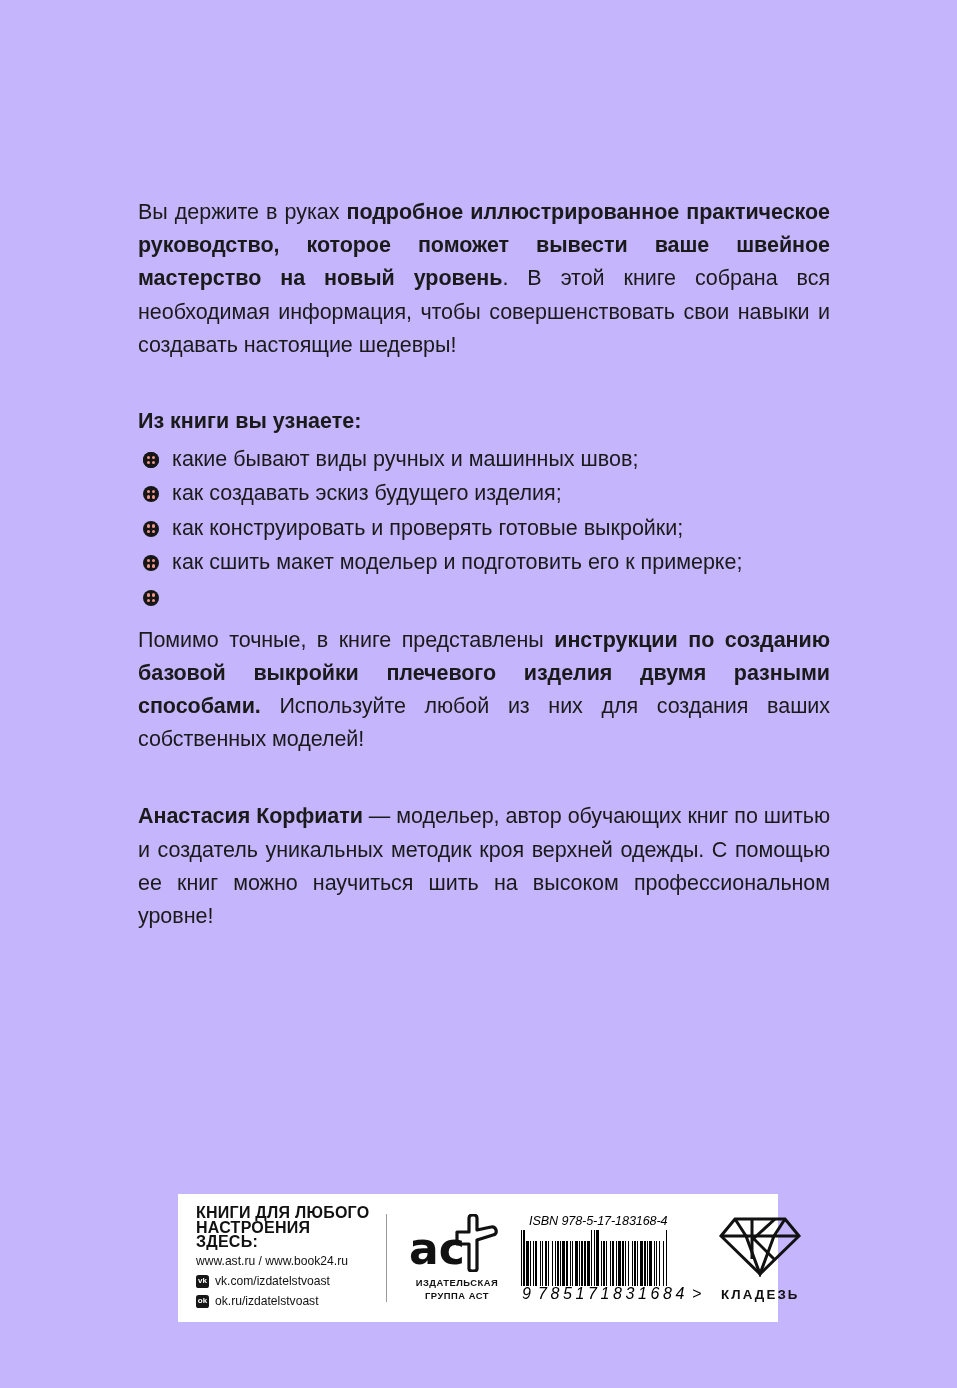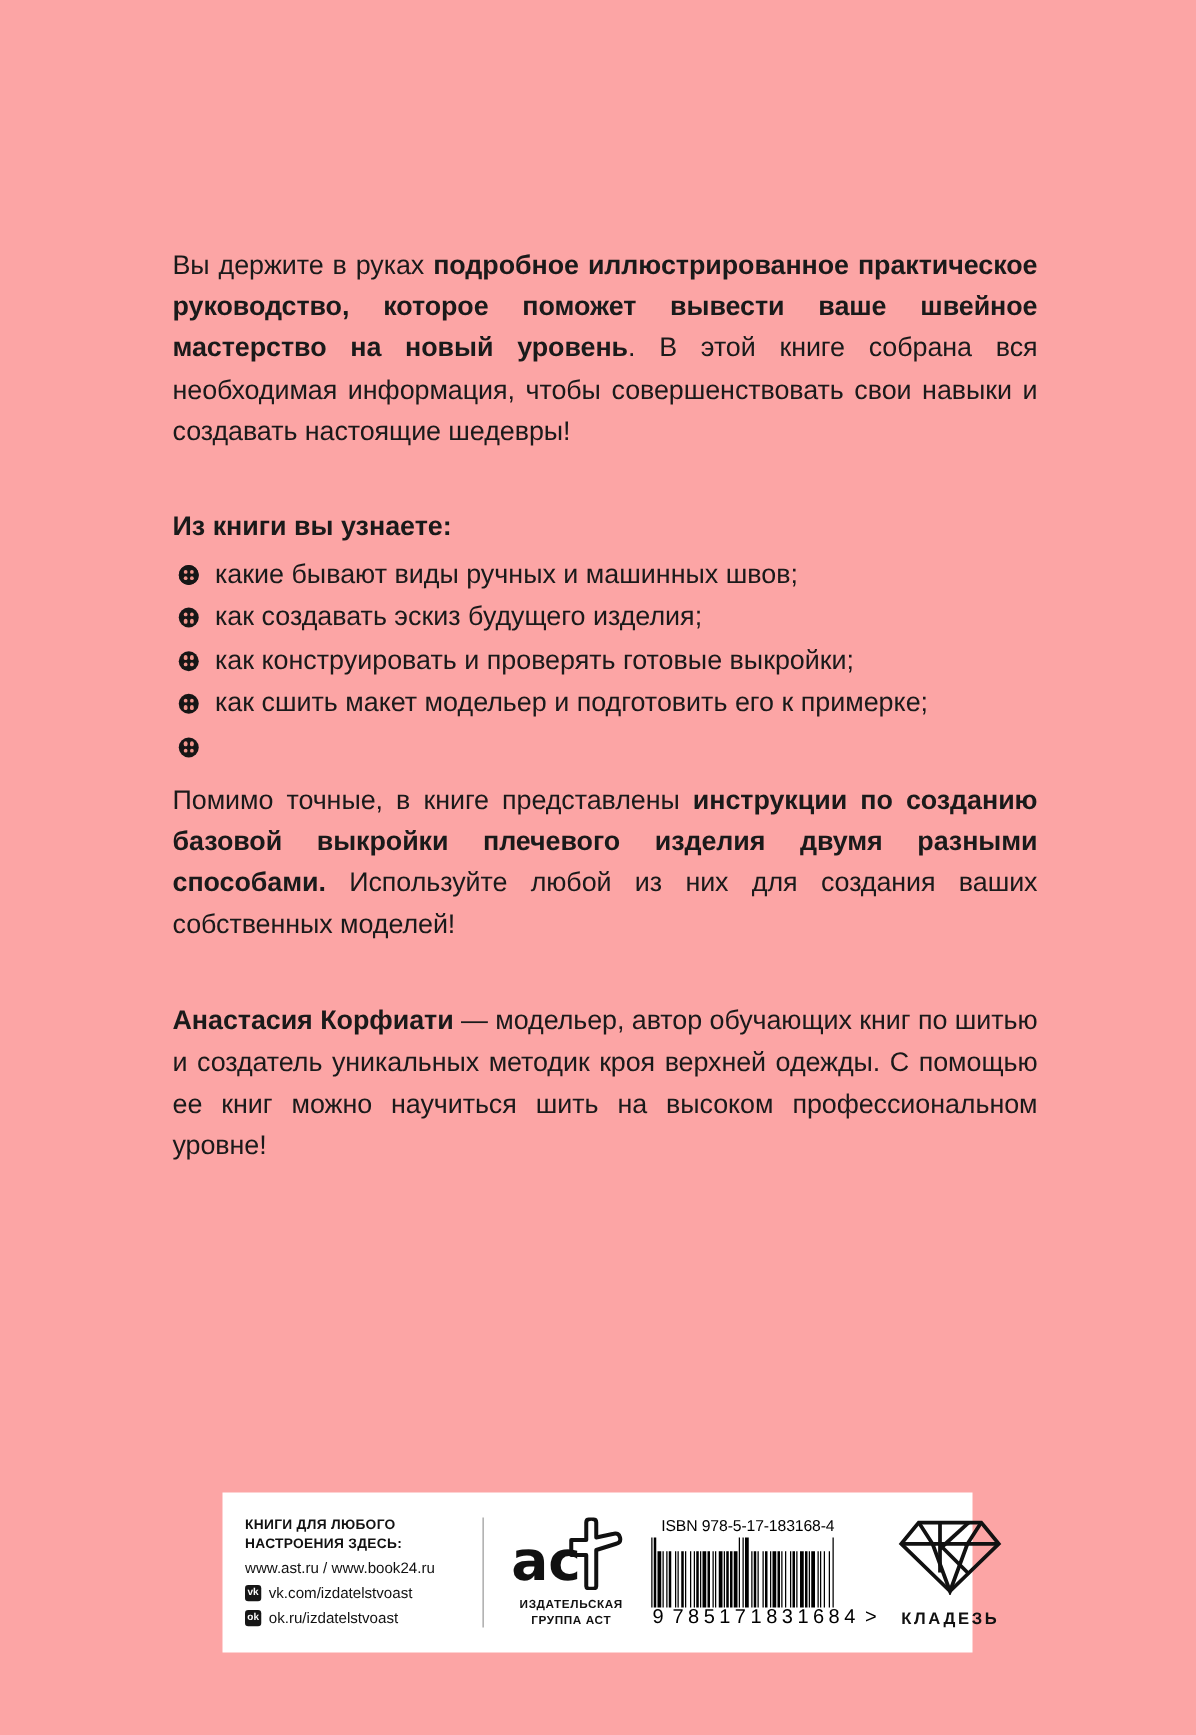--- a/index.html
+++ b/index.html
@@ -12,21 +12,21 @@
     background: #f1968c;
     font-family: "Liberation Sans", sans-serif;
     color: #1a1a1a;
     overflow: hidden;
     position: relative;
   }
 
   .page {
     position: absolute;
     inset: 0;
-    background: #fca5a5;
+    background: #c4b5fd;
   }
 
   .content {
     position: absolute;
     left: 138px;
     top: 196px;
     width: 692px;
   }
 
   p.para {
@@ -95,21 +95,21 @@
     align-items: center;
     box-sizing: border-box;
     padding: 0 14px 0 18px;
   }
 
   .foot-col-ast {
     width: 176px;
     flex: 0 0 176px;
   }
   .foot-tagline {
-    font-size: 11px;
+    font-size: 16px;
     font-weight: bold;
     line-height: 14.4px;
     letter-spacing: 0.25px;
     color: #111;
     text-transform: uppercase;
   }
   .foot-sites {
     margin-top: 4px;
     font-size: 12.1px;
     line-height: 16.5px;
@@ -166,20 +166,21 @@
     letter-spacing: 0.5px;
     color: #111;
   }
 
   .foot-col-barcode {
     flex: 1 1 auto;
     display: flex;
     flex-direction: column;
     align-items: center;
     padding-left: 10px;
+    font-style: italic;
   }
   .isbn-text {
     font-size: 12.6px;
     letter-spacing: -0.1px;
     color: #000;
     margin-bottom: 2px;
     align-self: flex-start;
     padding-left: 8px;
   }
   .barcode-wrap { position: relative; }

